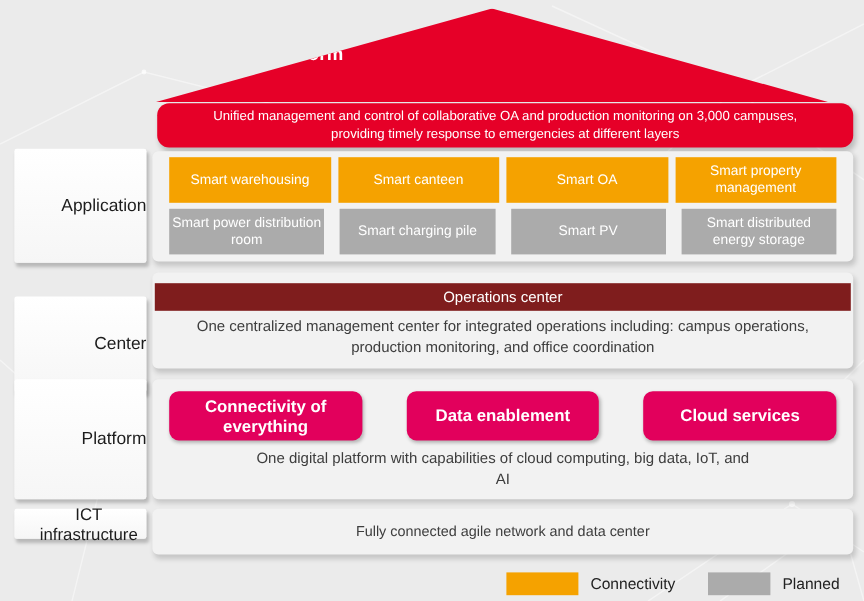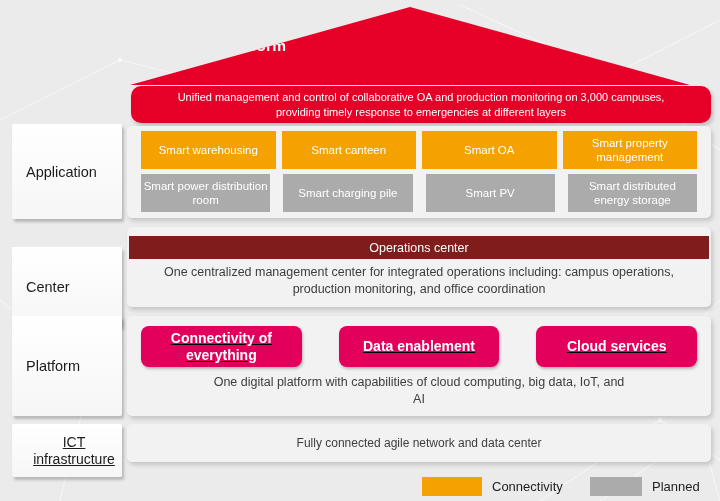--- a/index.html
+++ b/index.html
@@ -32,27 +32,27 @@
     display:flex; align-items:center; justify-content:center; text-align:center;
     padding:0 45px; box-sizing:border-box;
     box-shadow:2px 3px 4px rgba(0,0,0,0.2);
   }
 
   
   .label-box {
     left:12px; width:110px;
     background:linear-gradient(180deg,#ffffff,#f6f6f6);
     box-shadow:2px 3px 3px rgba(0,0,0,0.22);
-    display:flex; align-items:center; justify-content:flex-start; text-align:center;
+    display:flex; align-items:center; justify-content:flex-end; text-align:center;
     font-size:14.5px; color:#1c1c1c; border-radius:2px; box-sizing:border-box;padding-left:14px;
   }
   #app-label      { top:124px; height:95px; }
   #center-label   { top:227px; height:80px;margin-top:20px; }
   #platform-label { top:316px; height:100px; }
-  #ict-label      { top:424px; height:53px; font-size:14px; line-height:1.15;text-decoration:underline; }
+  #ict-label      { top:424px; height:25px; font-size:14px; line-height:1.15; }
 
   
   .panel {
     left:127px; width:584px;
     background:#F2F2F2; border-radius:5px;
     box-shadow:2px 3px 4px rgba(0,0,0,0.16);
     box-sizing:border-box;
   }
   #app-panel      { top:126px; height:92px; padding:5px 14px 0; }
   #center-panel   { top:227px; height:80px; }
@@ -75,21 +75,21 @@
   .ops-bar {
     margin:9px 2px 5px; height:23px; background:#7f1d1d; color:#ffffff;
     font-size:12.5px; display:flex; align-items:center; justify-content:center;text-align:right;
   }
   .row-desc {
     font-size:12.5px; color:#3d3d3d; text-align:center; line-height:1.35;
   }
   #center-desc { padding:0 26px; }
 
   
-  .cap-row { display:flex; gap:37px; margin:10px 14px 7px; height:41px;text-decoration:underline; }
+  .cap-row { display:flex; gap:37px; margin:10px 14px 7px; height:41px; }
   .cap-box {
     flex:1; background:#E2005C; border-radius:8px; color:#ffffff;
     font-weight:bold; font-size:14px; line-height:1.15;
     display:flex; align-items:center; justify-content:center; text-align:center;
     box-shadow:1px 2px 3px rgba(0,0,0,0.25); padding:0 6px; box-sizing:border-box;
   }
   #platform-desc { max-width:420px; margin:0 auto; }
 
   
   #legend-impl-swatch { left:422px; top:477px; width:60px; height:19px; background:#F5A200; }

